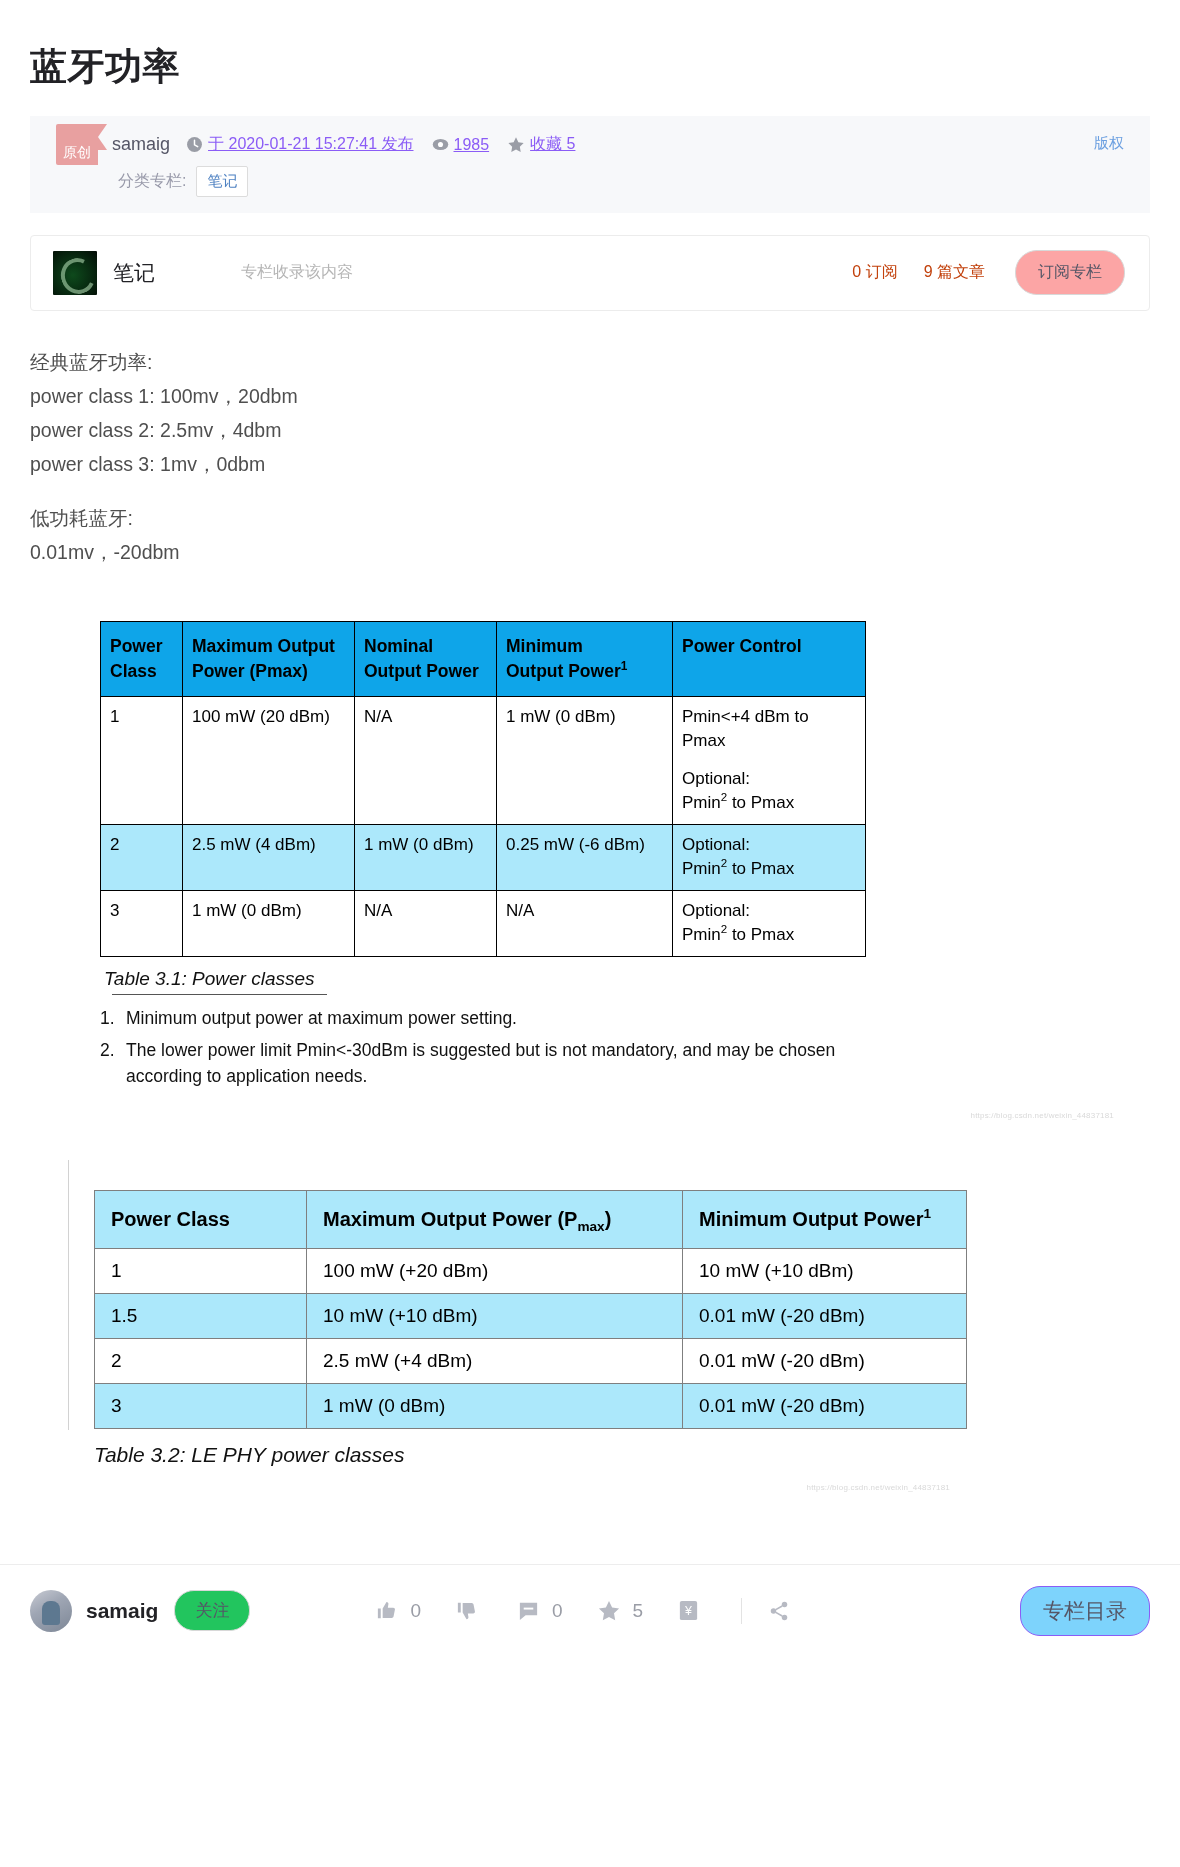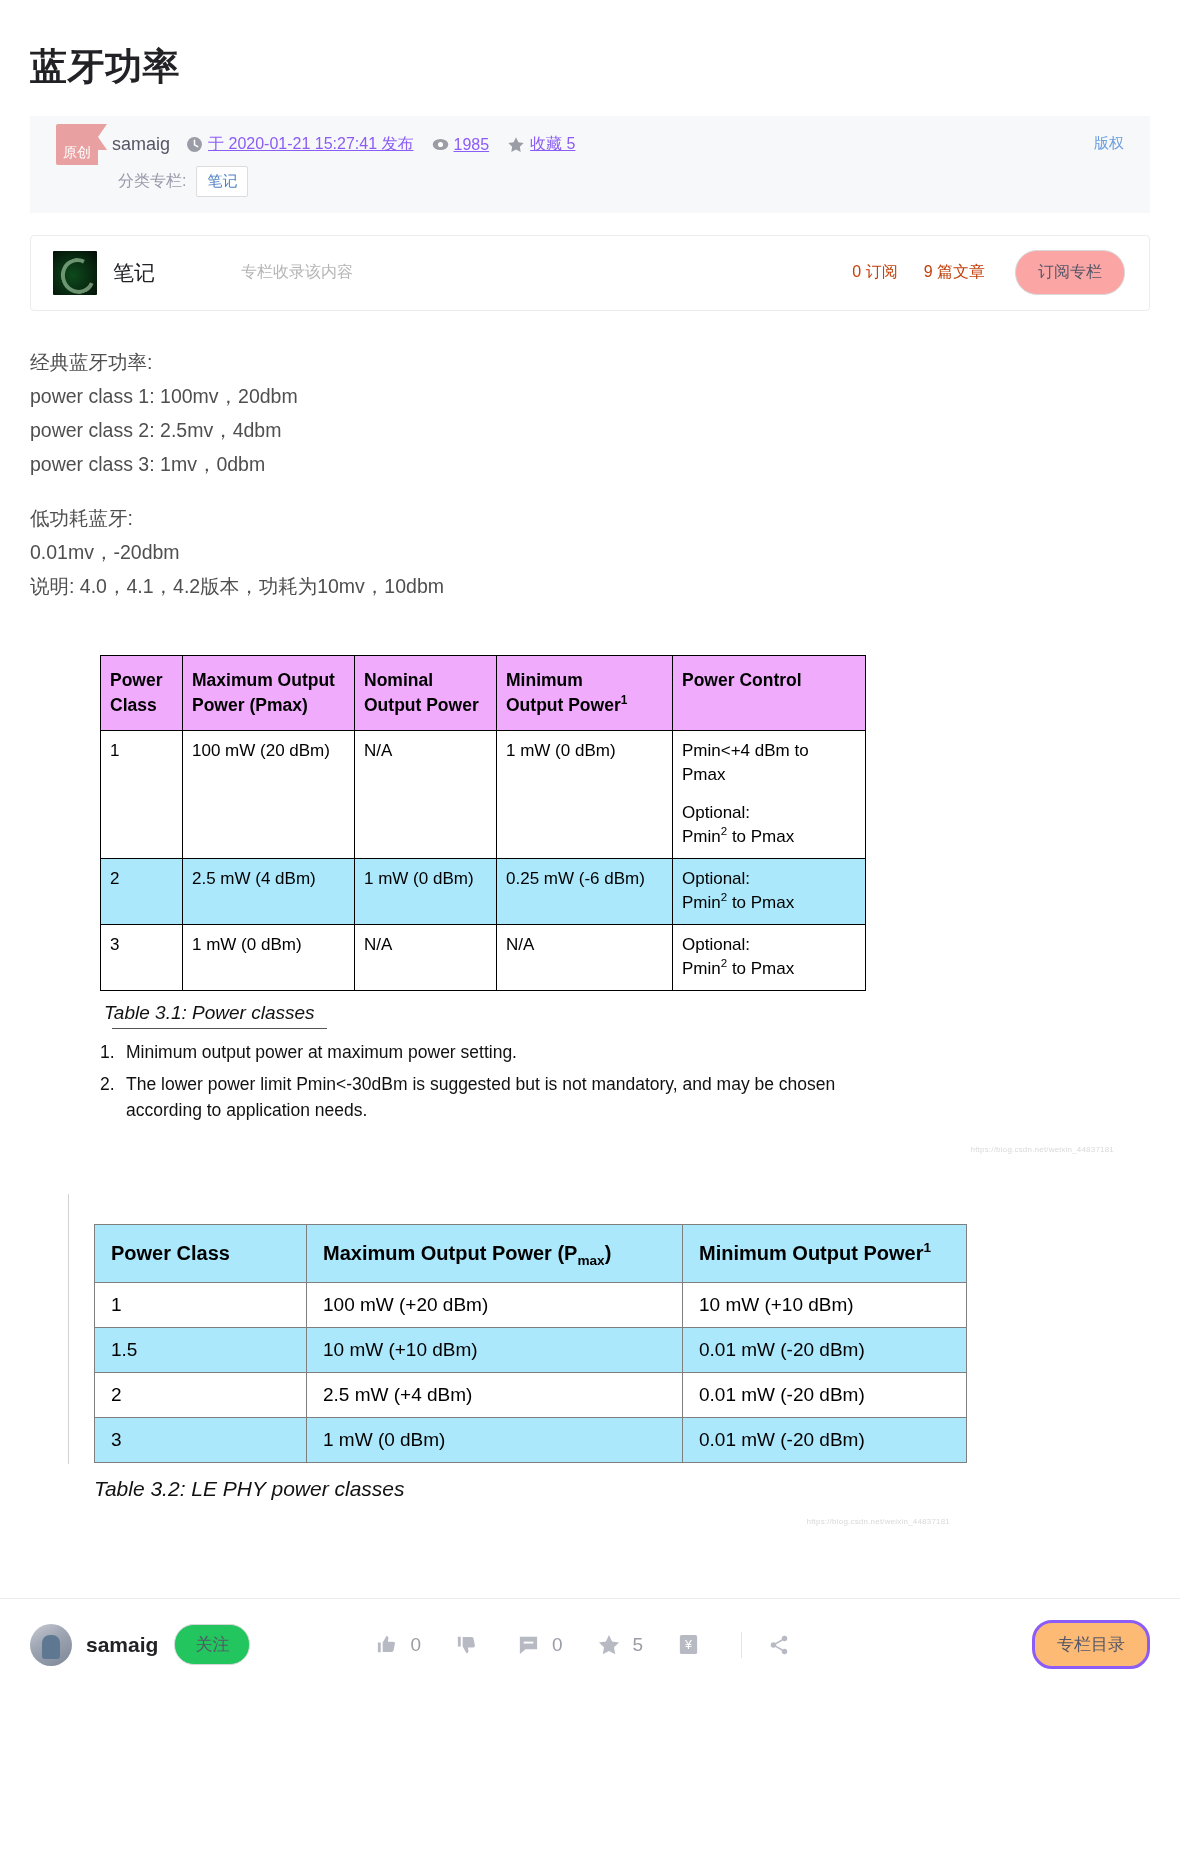--- a/index.html
+++ b/index.html
@@ -124,21 +124,21 @@
     table-layout: fixed;
   }
   table.t1 th, table.t1 td {
     border: 1px solid #000;
     vertical-align: top;
     padding: 8px 9px 9px 9px;
     font-size: 17px;
     line-height: 24px;
   }
   table.t1 th {
-    background: #f0abfc;
+    background: #0ea5e9;
     font-weight: bold;
     text-align: left;
     font-size: 17.5px;
     line-height: 25px;
     padding: 12px 9px 12px 9px;
   }
   table.t1 tr.hl td { background: #ace8fb; }
   table.t1 td p { margin: 0 0 14px 0; }
   table.t1 td p:last-child { margin-bottom: 0; }
   sup { font-size: 0.68em; vertical-align: super; line-height: 0; }
@@ -227,22 +227,22 @@
   .follow-btn {
     margin-left: 16px; border: 1px solid #d8d8d8; border-radius: 20px;
     padding: 8px 20px; font-size: 17px; color:#555666; background:#22c55e;
   }
   .footer-mid { display:flex; align-items:center; margin-left: 125px; }
   .act { display:flex; align-items:center; margin-right: 34px; color:#b7bac3; font-size:19px; }
   .act .num { margin-left: 7px; color:#9a9da6; font-size: 19px; }
   .divider { width:1px; height:26px; background:#e3e3e3; margin: 0 26px 0 2px; }
   .footer-right { margin-left: auto; }
   .toc-btn {
-    border: 3px solid #8b5cf6; border-radius: 20px;
-    padding: 10px 22px; font-size: 17px; color:#555666; background:#fdba74;
+    border: 1px solid #8b5cf6; border-radius: 20px;
+    padding: 10px 22px; font-size: 21px; color:#555666; background:#7dd3fc;
   }
 </style>
 </head>
 <body>
 
 <div class="page">
 
   <h1 class="title">蓝牙功率</h1>
 
   <div class="meta-bar">
@@ -299,21 +299,20 @@
   </div>
 
   <div class="body">
     <div class="para">经典蓝牙功率:</div>
     <div class="para">power class 1: 100mv，20dbm</div>
     <div class="para">power class 2: 2.5mv，4dbm</div>
     <div class="para">power class 3: 1mv，0dbm</div>
     <div class="gap"></div>
     <div class="para">低功耗蓝牙:</div>
     <div class="para">0.01mv，-20dbm</div>
-    <div class="para">说明: 4.0，4.1，4.2版本，功耗为10mv，10dbm</div>
 
     <div class="fig1">
       <table class="t1">
         <colgroup>
           <col style="width:82px">
             <col style="width:172px">
             <col style="width:142px">
             <col style="width:176px">
             <col style="width:193px">
         </colgroup>

